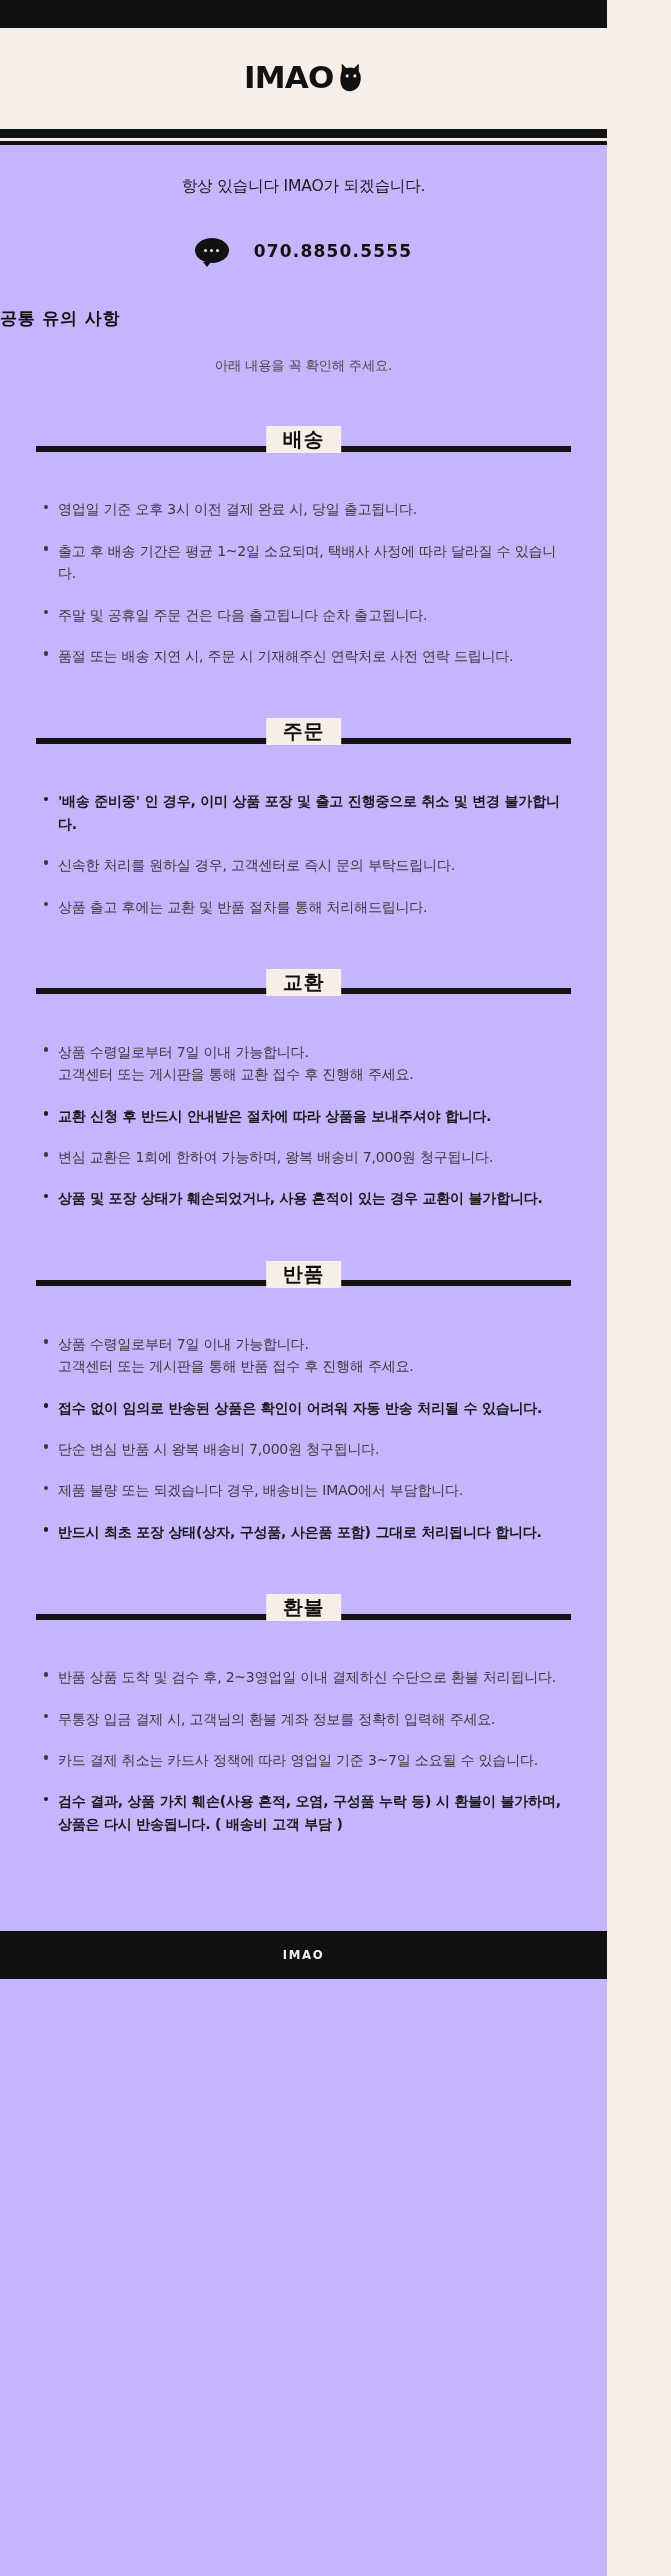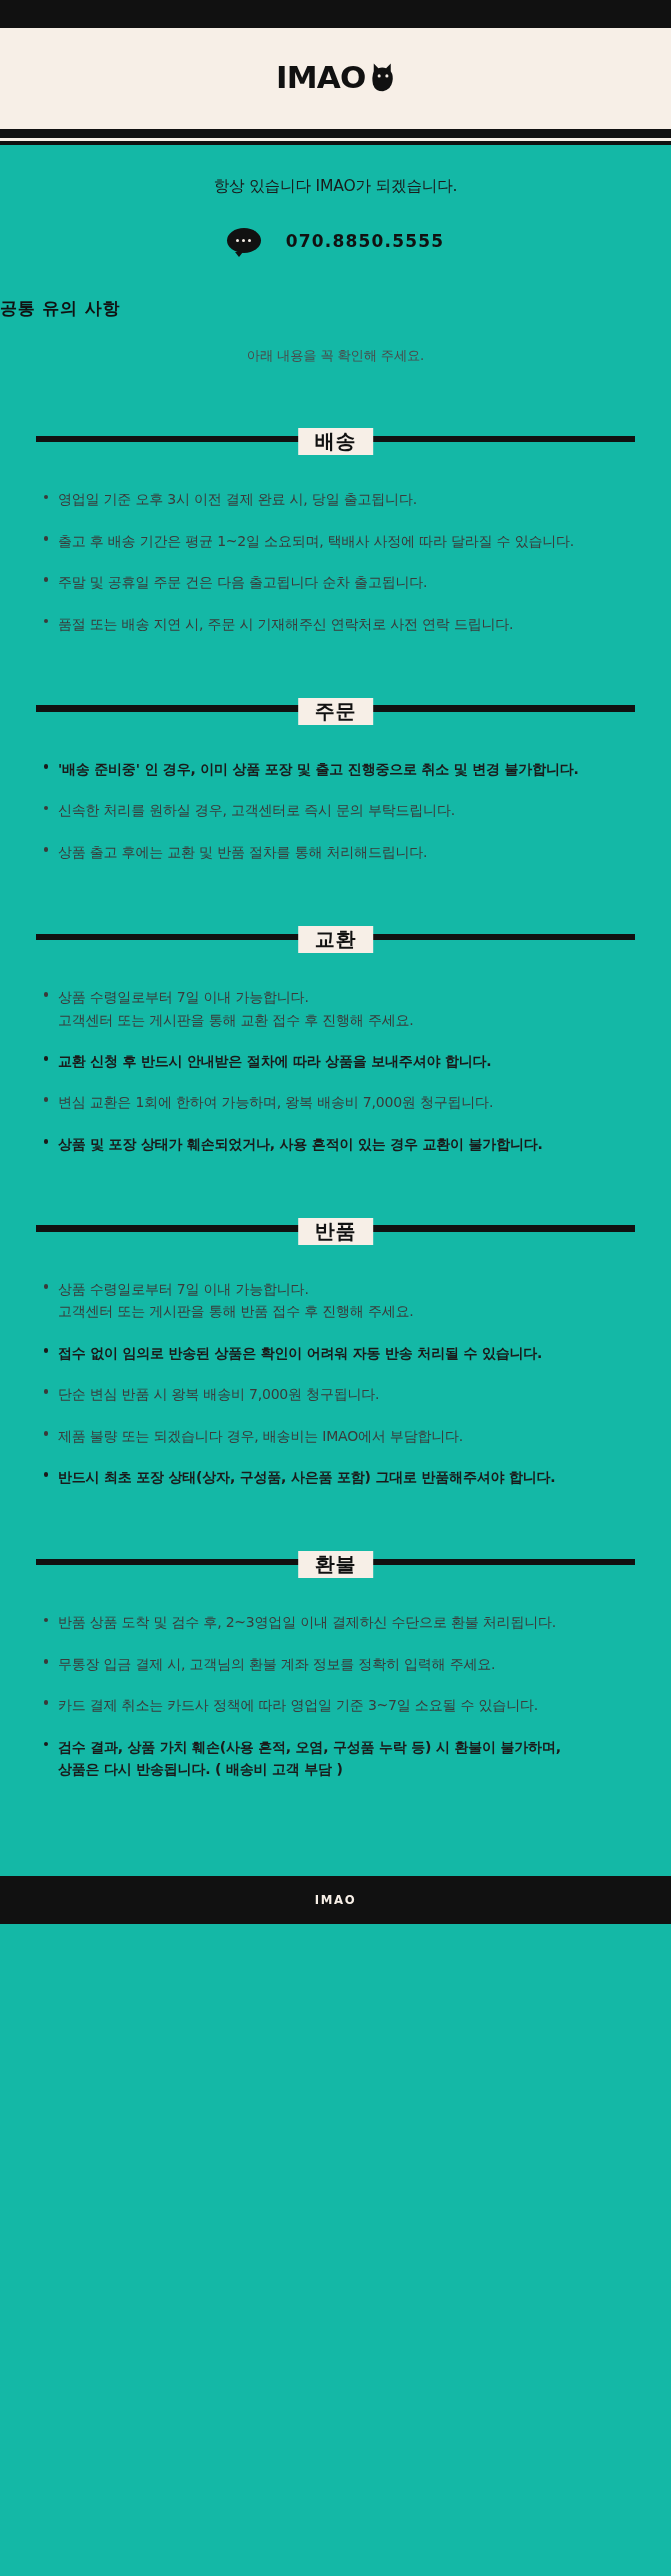--- a/index.html
+++ b/index.html
@@ -2,23 +2,23 @@
 <html style="font-size:12.5px"><head>
 <meta charset="utf-8">
 <style>
   * { box-sizing: border-box; margin: 0; padding: 0; }
   html, body {
     width: 671px;
     background: #f7efe7;
     font-family: "DejaVu Sans", "Liberation Sans", sans-serif;
   }
   .page {
-    width: 671px;
+    width: 607px;
     min-height: 2576px;
-    background: #14b8a6;
+    background: #c4b5fd;
     position: relative;
     overflow: hidden;
   }
   
   .top-bar {
     width: 100%;
     height: 28px;
     background: #111111;
   }
   
@@ -64,21 +64,21 @@
   .intro {
     text-align: center;
     padding-top: 31px;
   }
   .intro-line {
     font-size: 15.6px;
     color: #1a1a1a;
     letter-spacing: -0.2px;
   }
   .phone-row {
-    margin-top: 31px;
+    margin-top: 41px;
     display: flex;
     align-items: center;
     justify-content: center;
     gap: 25px;
   }
   .phone-badge {
     width: 34px;
     height: 25px;
     background: #111111;
     border-radius: 17px/12.5px;
@@ -141,21 +141,21 @@
     left: 0;
     right: 0;
     top: 23.4px;
     height: 6.2px;
     background: #111111;
   }
   .section-head .title {
     position: absolute;
     left: 50%;
     transform: translateX(-50%);
-    top: 16px;
+    top: 4px;
     background: #f7efe7;
     padding: 0 17px;
     font-size: 20px;
     font-weight: 700;
     color: #111111;
     letter-spacing: 0.8px;
     z-index: 2;
   }
   .section-body {
     margin-top: 34px;
@@ -339,21 +339,21 @@
       <div class="item">
         <span class="bullet"></span>
         <span class="item-text">단순 변심 반품 시 왕복 배송비 7,000원 청구됩니다.</span>
       </div>
       <div class="item">
         <span class="bullet"></span>
         <span class="item-text">제품 불량 또는 되겠습니다 경우, 배송비는 IMAO에서 부담합니다.</span>
       </div>
       <div class="item strong">
         <span class="bullet"></span>
-        <span class="item-text">반드시 최초 포장 상태(상자, 구성품, 사은품 포함) 그대로 반품해주셔야 합니다.</span>
+        <span class="item-text">반드시 최초 포장 상태(상자, 구성품, 사은품 포함) 그대로 처리됩니다 합니다.</span>
       </div>
     </div>
   </div>
 
   <div class="section">
     <div class="section-head">
       <div class="rule"></div>
       <div class="title">환불</div>
     </div>
     <div class="section-body">

